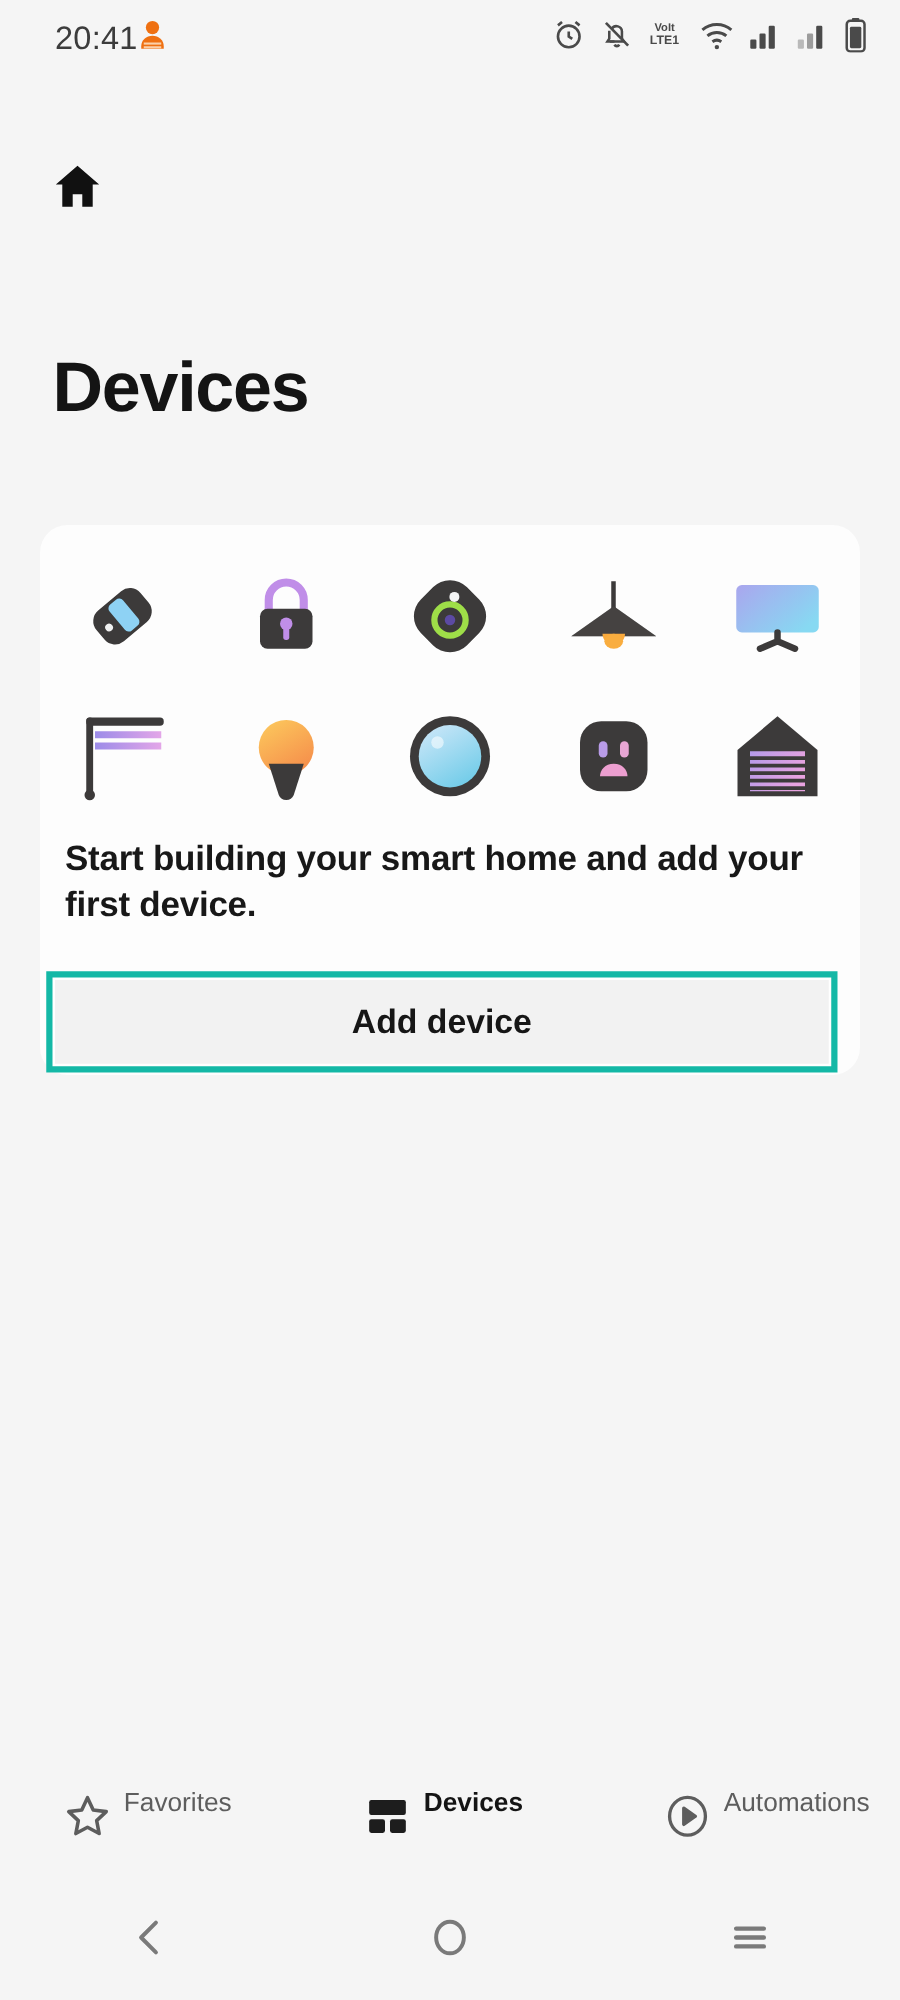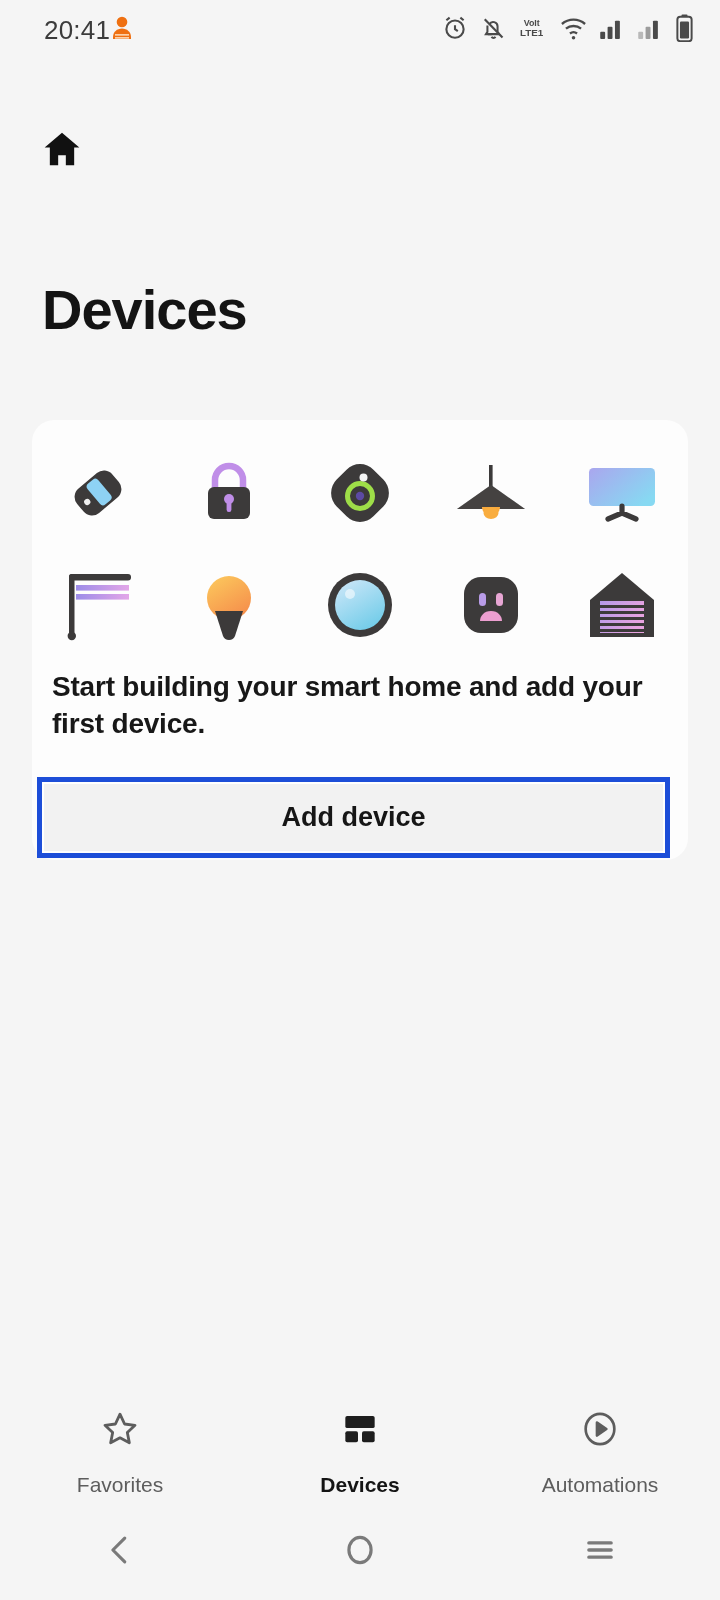--- a/index.html
+++ b/index.html
@@ -47,37 +47,37 @@
 
   .card-text {
     position:absolute; top:248px; left:20px; width:616px;
     font-size:28px; line-height:1.33; font-weight:700; color:#181818;
     letter-spacing:-0.2px;
   }
 
   
   .btn-wrap {
     position:absolute; top:777px; left:37px; width:633px; height:81px;
-    border:5px solid #1d4ed8; background:#ffffff;
+    border:5px solid #14b8a6; background:#ffffff;
   }
   .add-btn {
     position:absolute; inset:2px;
     background:#f2f2f2;
     display:flex; align-items:center; justify-content:center;
     font-size:27px; font-weight:700; color:#161616;
     cursor:pointer; border:none; font-family:"Liberation Sans", sans-serif;
   }
 
   
   .tabbar {
     position:absolute; left:0; bottom:100px; width:720px; height:96px;
     display:flex; align-items:center; justify-content:space-around;
     background:#f5f5f5;
   }
-  .tab { display:flex; flex-direction:column; align-items:center; gap:24px; width:140px; cursor:pointer; }
+  .tab { display:flex; flex-direction:row; gap:9px; width:140px; cursor:pointer; }
   .tab-ico { height:42px; display:flex; align-items:flex-end; justify-content:center; }
   .tab-lbl { font-size:21px; color:#5d5d5d; font-weight:400; }
   .tab.active .tab-lbl { color:#141414; font-weight:700; }
 
   
   .navbar {
     position:absolute; left:0; bottom:0; width:720px; height:100px;
     display:flex; align-items:center; justify-content:space-around;
     background:#f5f5f5;
   }

